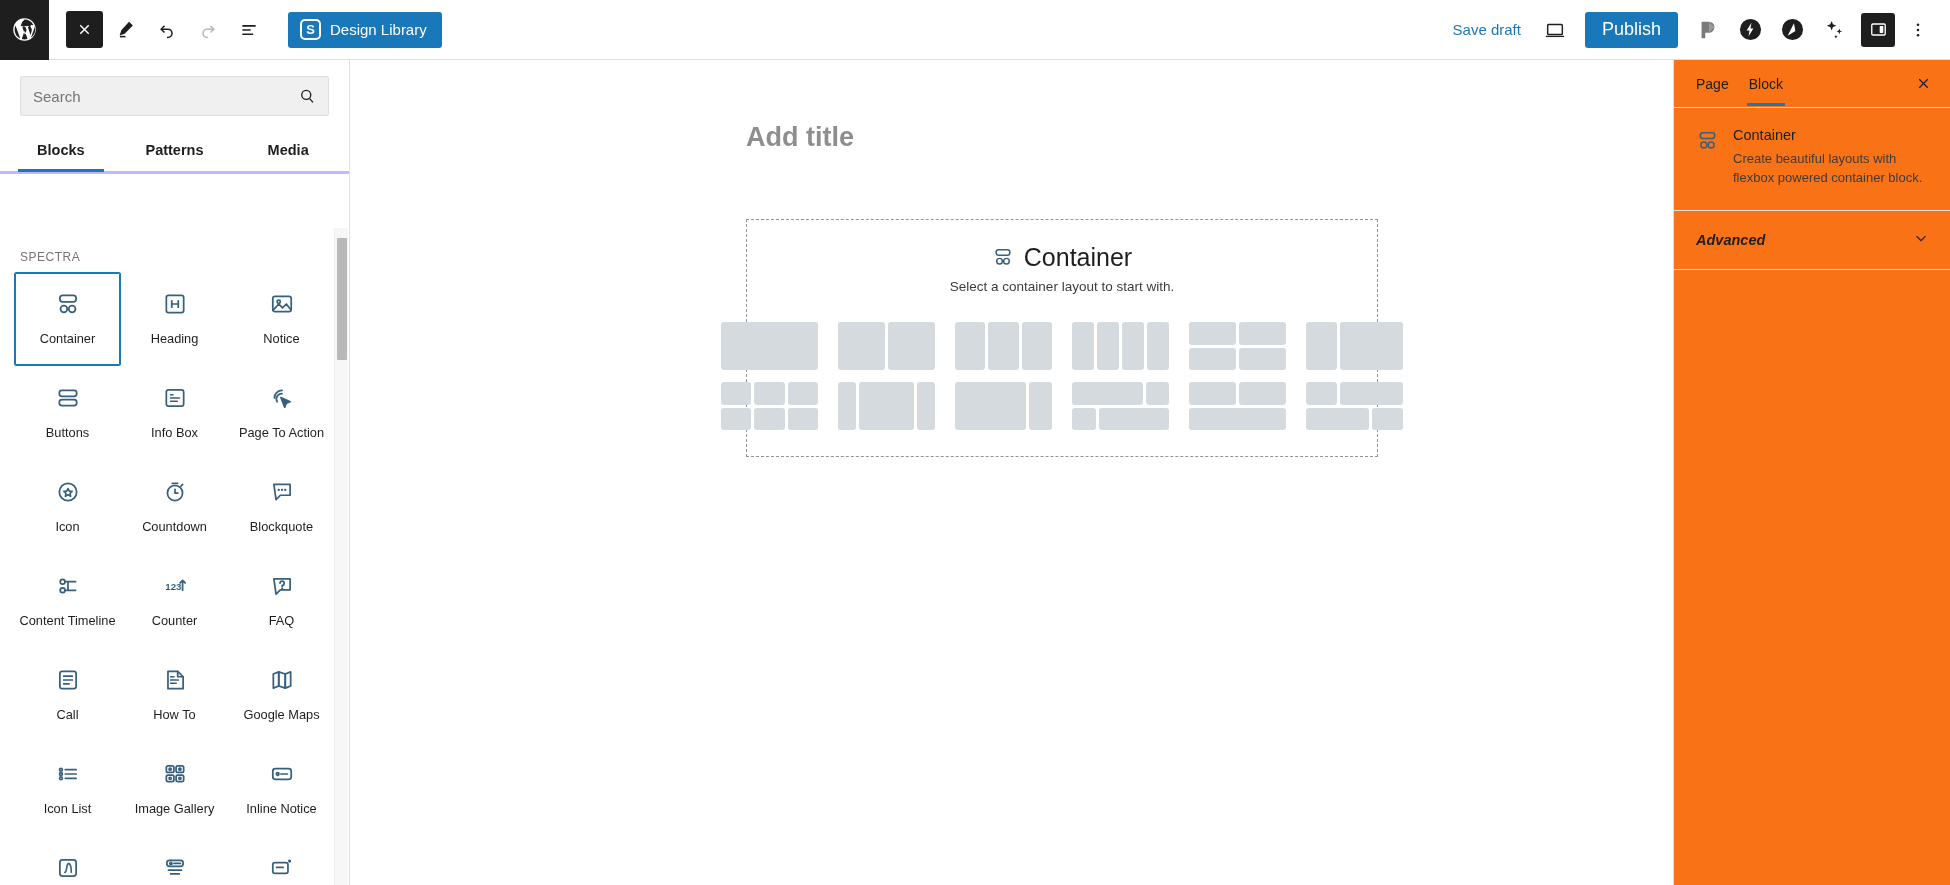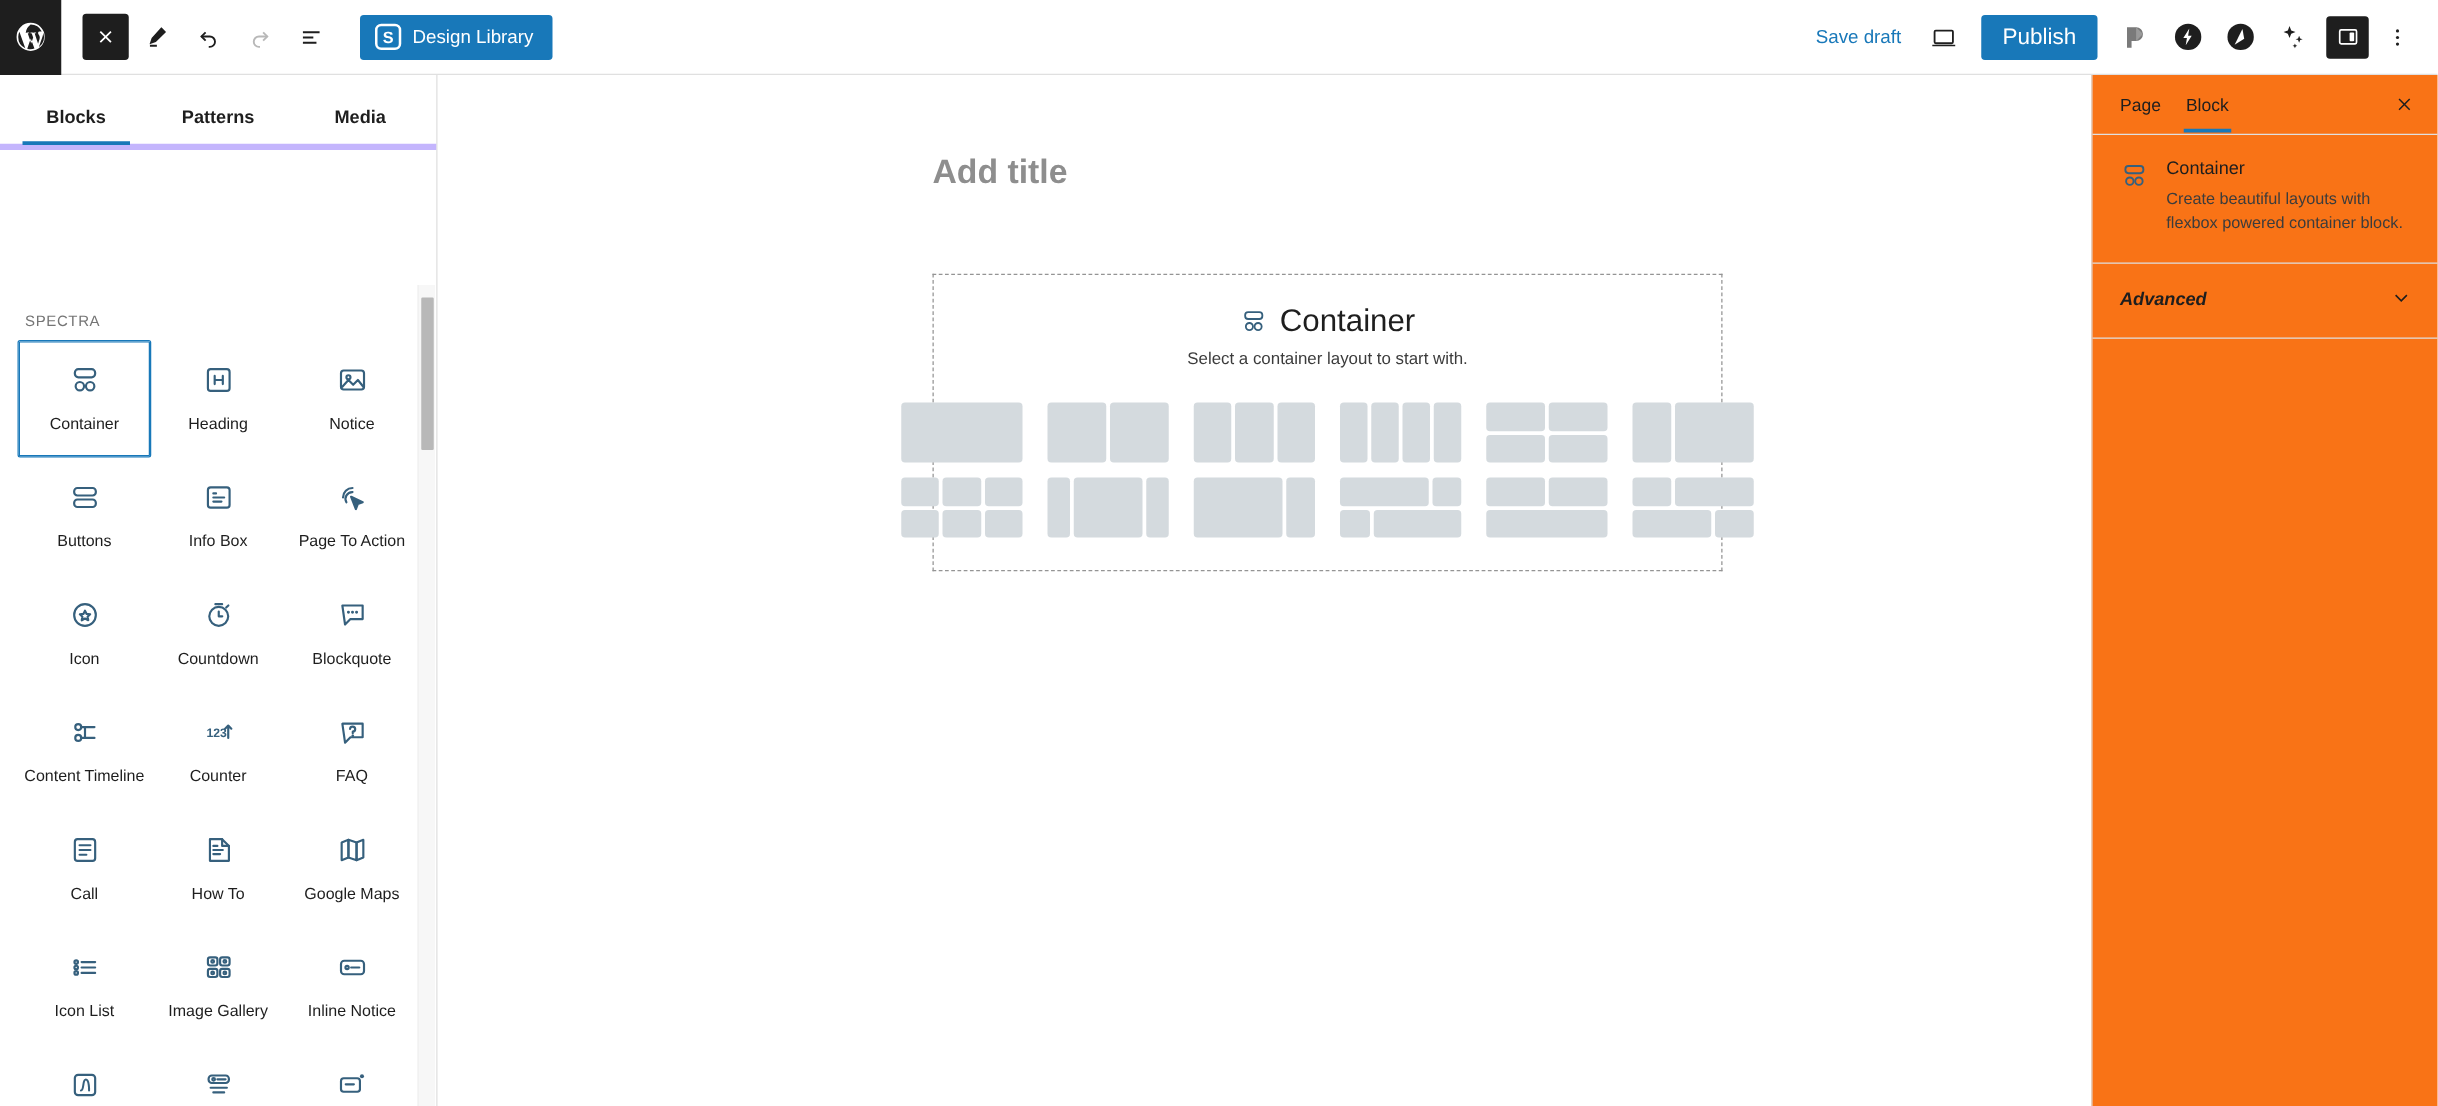--- a/index.html
+++ b/index.html
@@ -73,21 +73,21 @@
   }
   .search-box input {
     flex: 1; border: none; background: transparent; outline: none;
     font-size: 15px; padding: 0 12px; color: #1e1e1e;
     font-family: "Liberation Sans", sans-serif;
   }
   .search-box input::placeholder { color: #757575; }
   .search-icon { padding-right: 12px; color: #1e1e1e; display: flex; }
 
   .tabs {
-    display: flex; margin-top: 14px; border-bottom: 5px solid #c4b5fd;
+    display: flex; margin-top: 14px; border-bottom: 3px solid #c4b5fd;
     padding: 0 4px;
     justify-content: flex-end;
   }
   .tab {
     flex: 1; text-align: center; font-size: 14.5px; padding: 12px 0 13px 0;
     color: #1e1e1e; cursor: pointer; position: relative; font-weight: 600;
   }
   .tab.active::after {
     content: ""; position: absolute; bottom: -1px; left: 14px; right: 14px;
     height: 3px; background: #1878b9;
@@ -294,20 +294,31 @@
         <circle cx="12" cy="5" r="1.7"></circle>
           <circle cx="12" cy="12" r="1.7"></circle>
           <circle cx="12" cy="19" r="1.7"></circle>
       </svg>
     </div>
   </div>
 </div>
 
 <div class="inserter">
 
+  <div class="search-wrap">
+    <div class="search-box">
+      <input type="text" placeholder="Search" style="">
+      <span class="search-icon">
+        <svg width="18" height="18" viewBox="0 0 24 24" fill="none" stroke="currentColor" stroke-width="1.8">
+          <circle cx="11" cy="10.5" r="6"></circle>
+            <path d="M15.5 15.5 20 20.5"></path>
+        </svg>
+      </span>
+    </div>
+  </div>
 
   <div class="tabs">
     <div class="tab active">Blocks</div>
     <div class="tab">Patterns</div>
     <div class="tab">Media</div>
   </div>
 
   <div class="blocks-scroll">
     <div class="cat-label">SPECTRA</div>
     <div class="block-grid" id="block-grid">

